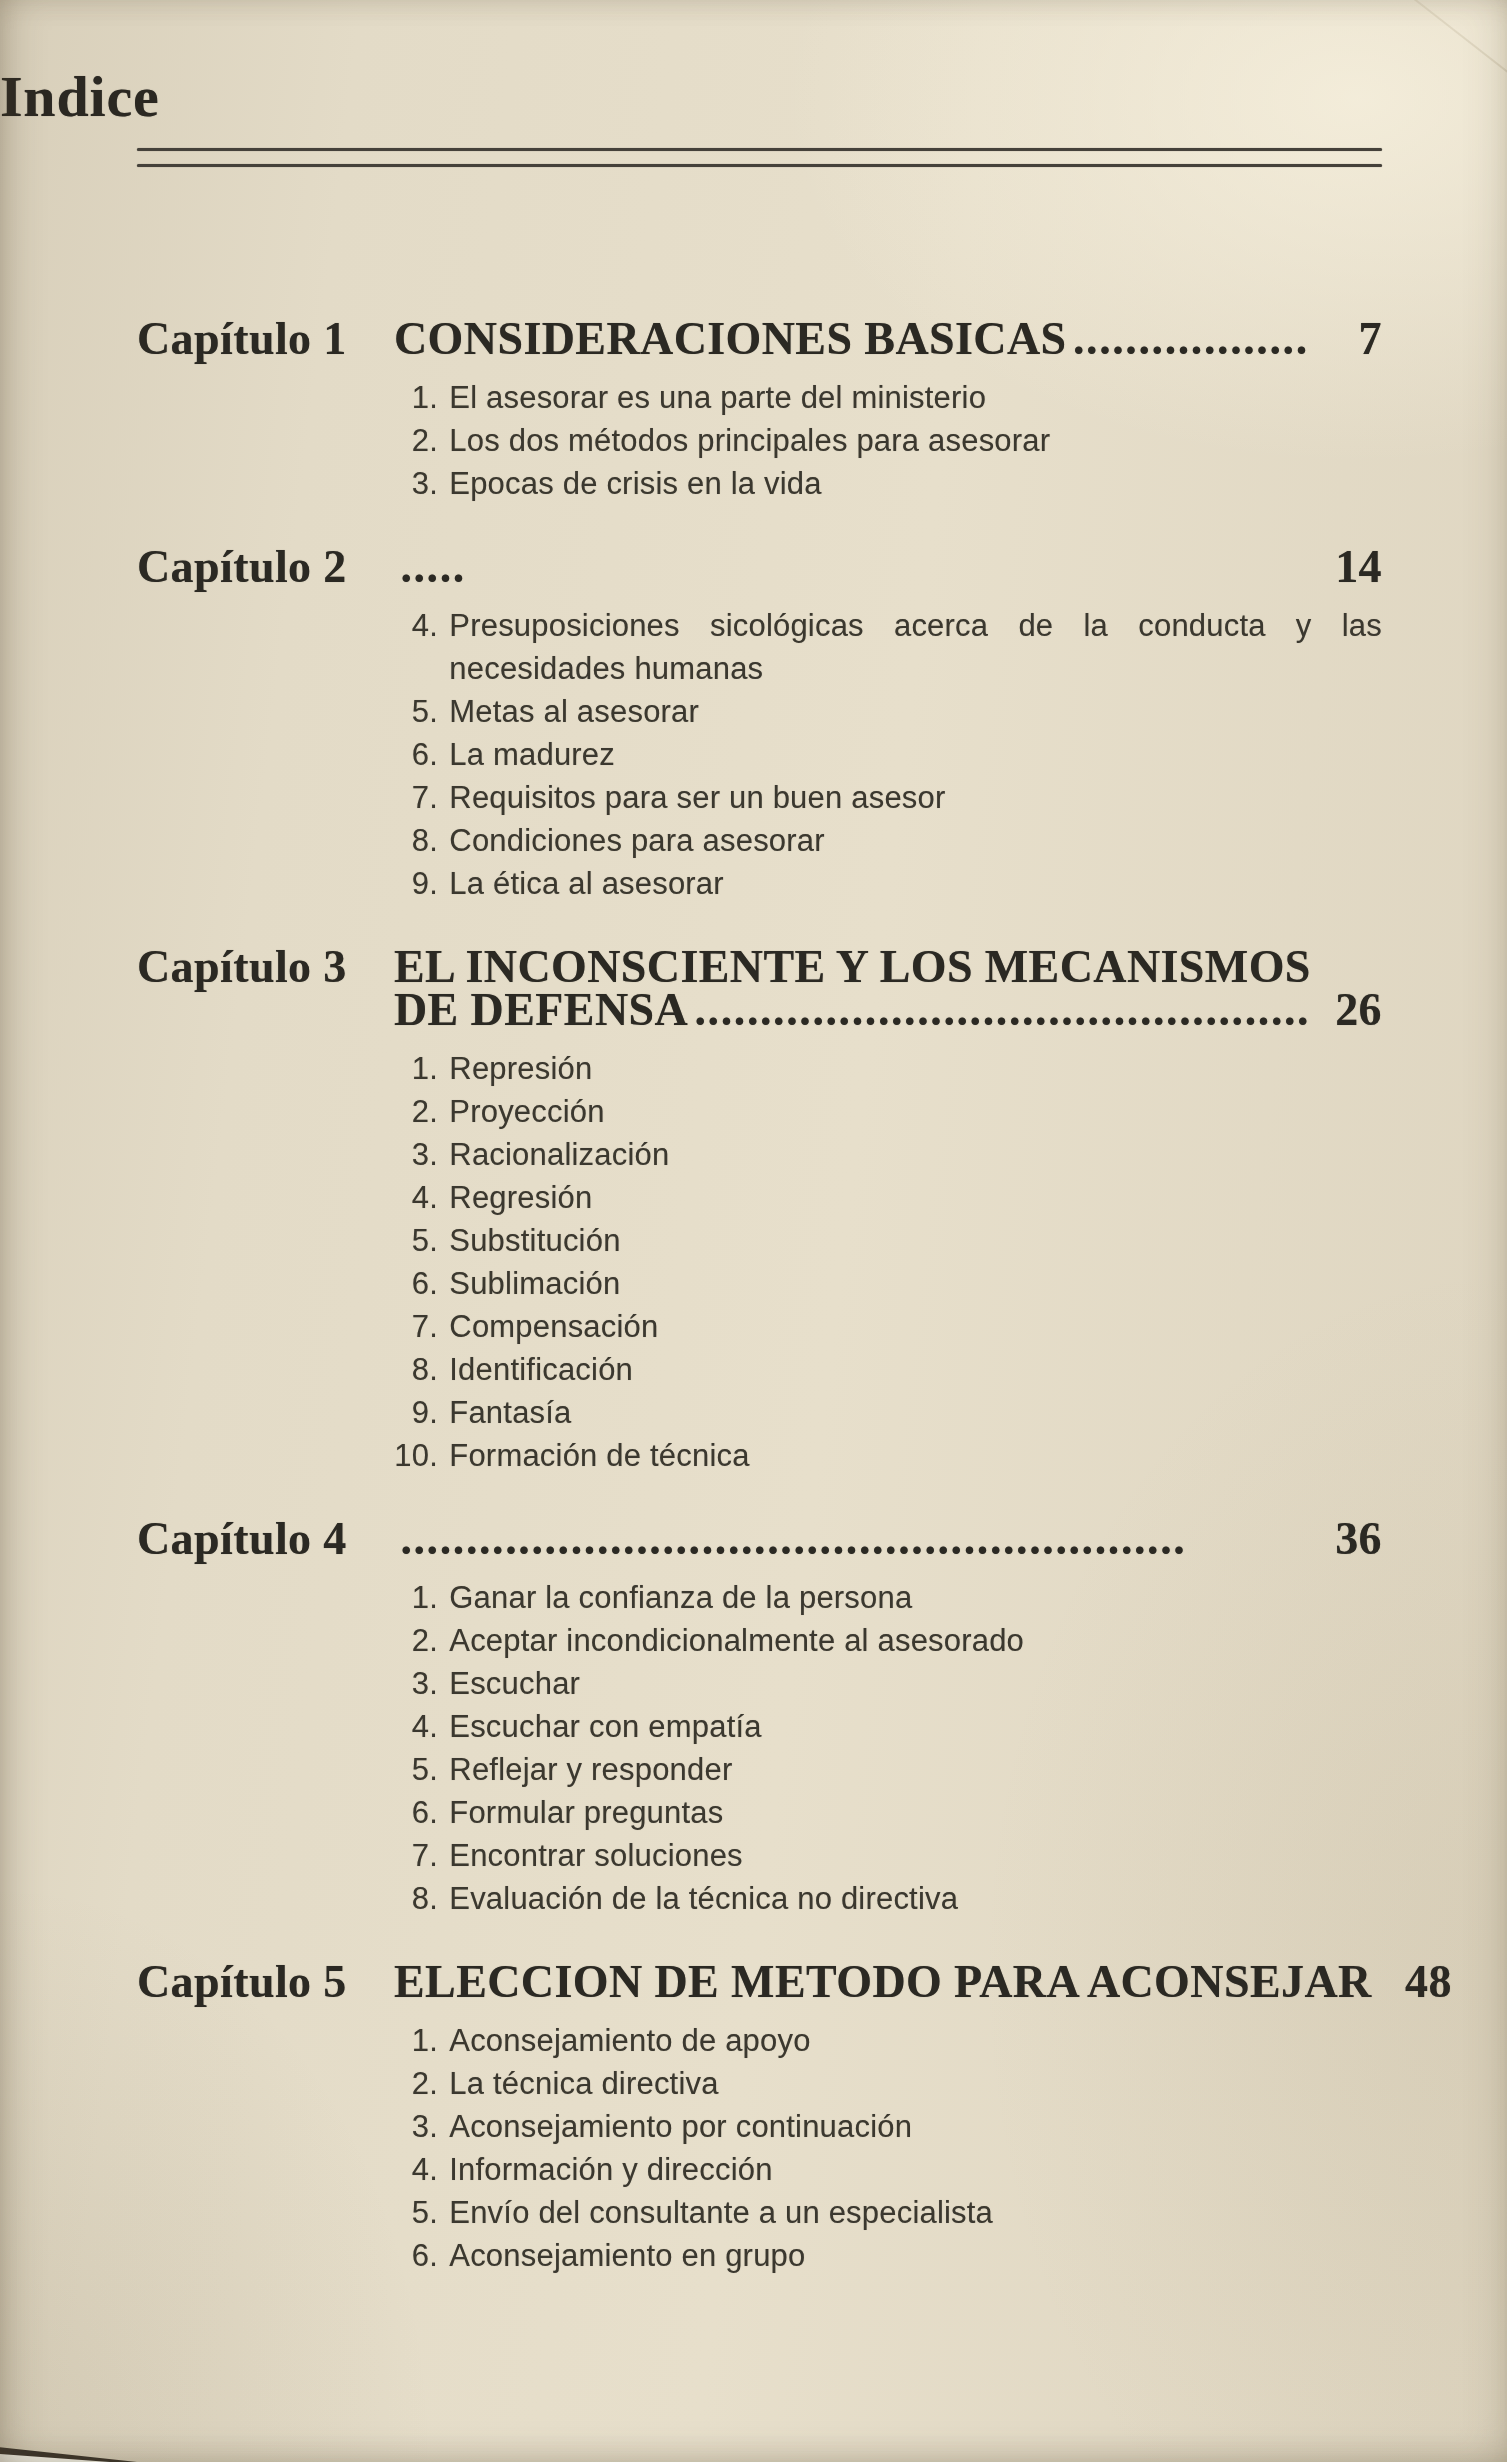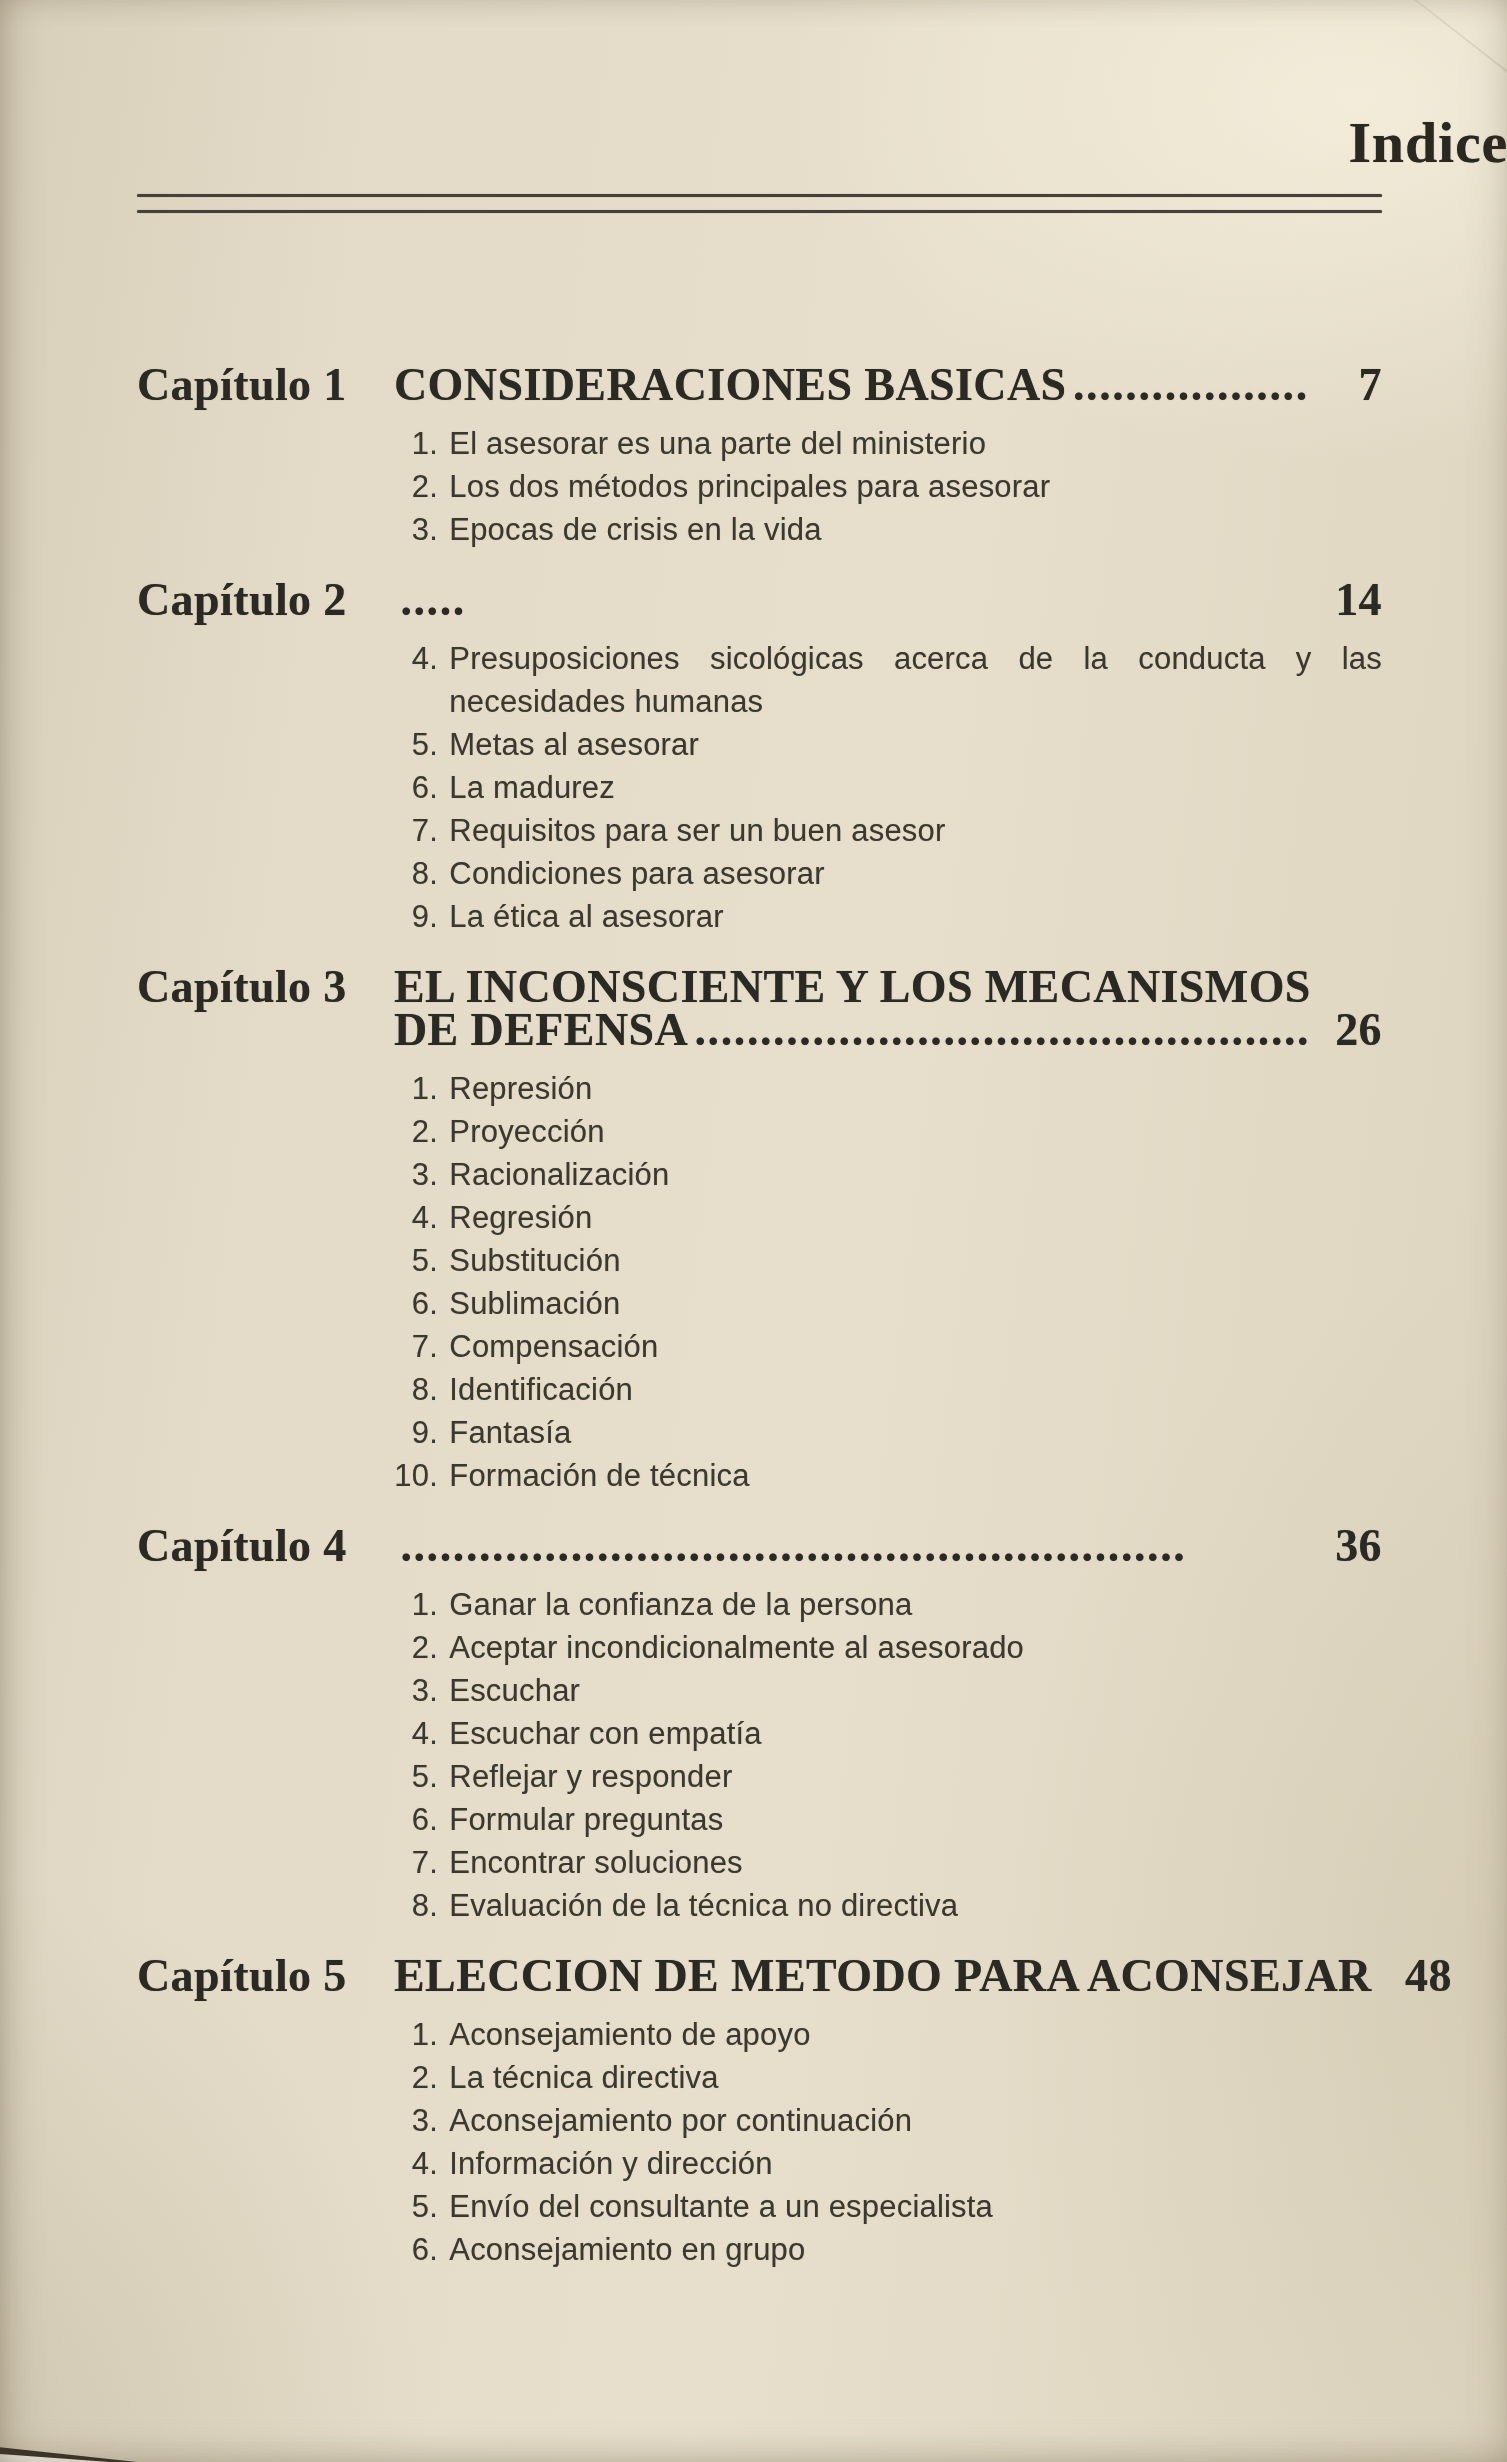--- a/index.html
+++ b/index.html
@@ -28,35 +28,34 @@
       inset -19px 0 48px -24px rgba(85,72,48,.30),
       inset 0 -24px 40px -24px rgba(85,72,48,.22),
       inset 0 16px 32px -24px rgba(85,72,48,.10);
   }
   .crease{
     position:absolute;top:96px;right:-32px;width:514px;height:2.4px;
     transform:rotate(38deg);transform-origin:right top;
     background:linear-gradient(to left, rgba(165,152,120,.28), rgba(165,152,120,0) 85%);
   }
   .title{
-    margin:112px 0 0 0;
-    text-align:right;
+    margin:66px 0 0 0;
+    text-align:left;
     font-family:"Liberation Serif",serif;
     font-weight:700;
     font-size:58px;line-height:61px;
     color:#2b2822;
     letter-spacing:0.8px;
     text-shadow:0 0 0.8px rgba(43,40,34,.55);
-    padding-left:40px;
   }
   .rules{margin:21px 0 0 137px;width:1245px;}
   .rule{height:3.2px;background:#45413a;border-radius:1.6px;box-shadow:0 0 0.8px rgba(69,65,58,.8);}
   .rule + .rule{margin-top:13px;}
   .toc{margin:150px 126px 0 137px;width:1245px;}
-  .chapter{margin-top:27px;}
+  .chapter{margin-top:40px;}
   .chapter:first-child{margin-top:0;}
   .chapter-head{display:flex;align-items:flex-start;
     font-family:"Liberation Serif",serif;font-weight:700;font-size:46px;line-height:43px;
     color:#2b2923;text-shadow:0 0 0.8px rgba(43,41,35,.5);}
   .chapter-label{width:257px;flex:none;letter-spacing:0.4px;}
   .chapter-main{flex:1;min-width:0;}
   .hline{display:flex;align-items:baseline;}
   .htext{white-space:nowrap;letter-spacing:0.4px;text-align:right;}
   .dots{flex:1;min-width:0;overflow:hidden;white-space:nowrap;letter-spacing:1.6px;margin:0 4.8px 0 6.4px;}
   .pagenum{flex:none;width:69px;text-align:right;letter-spacing:0.4px;}

